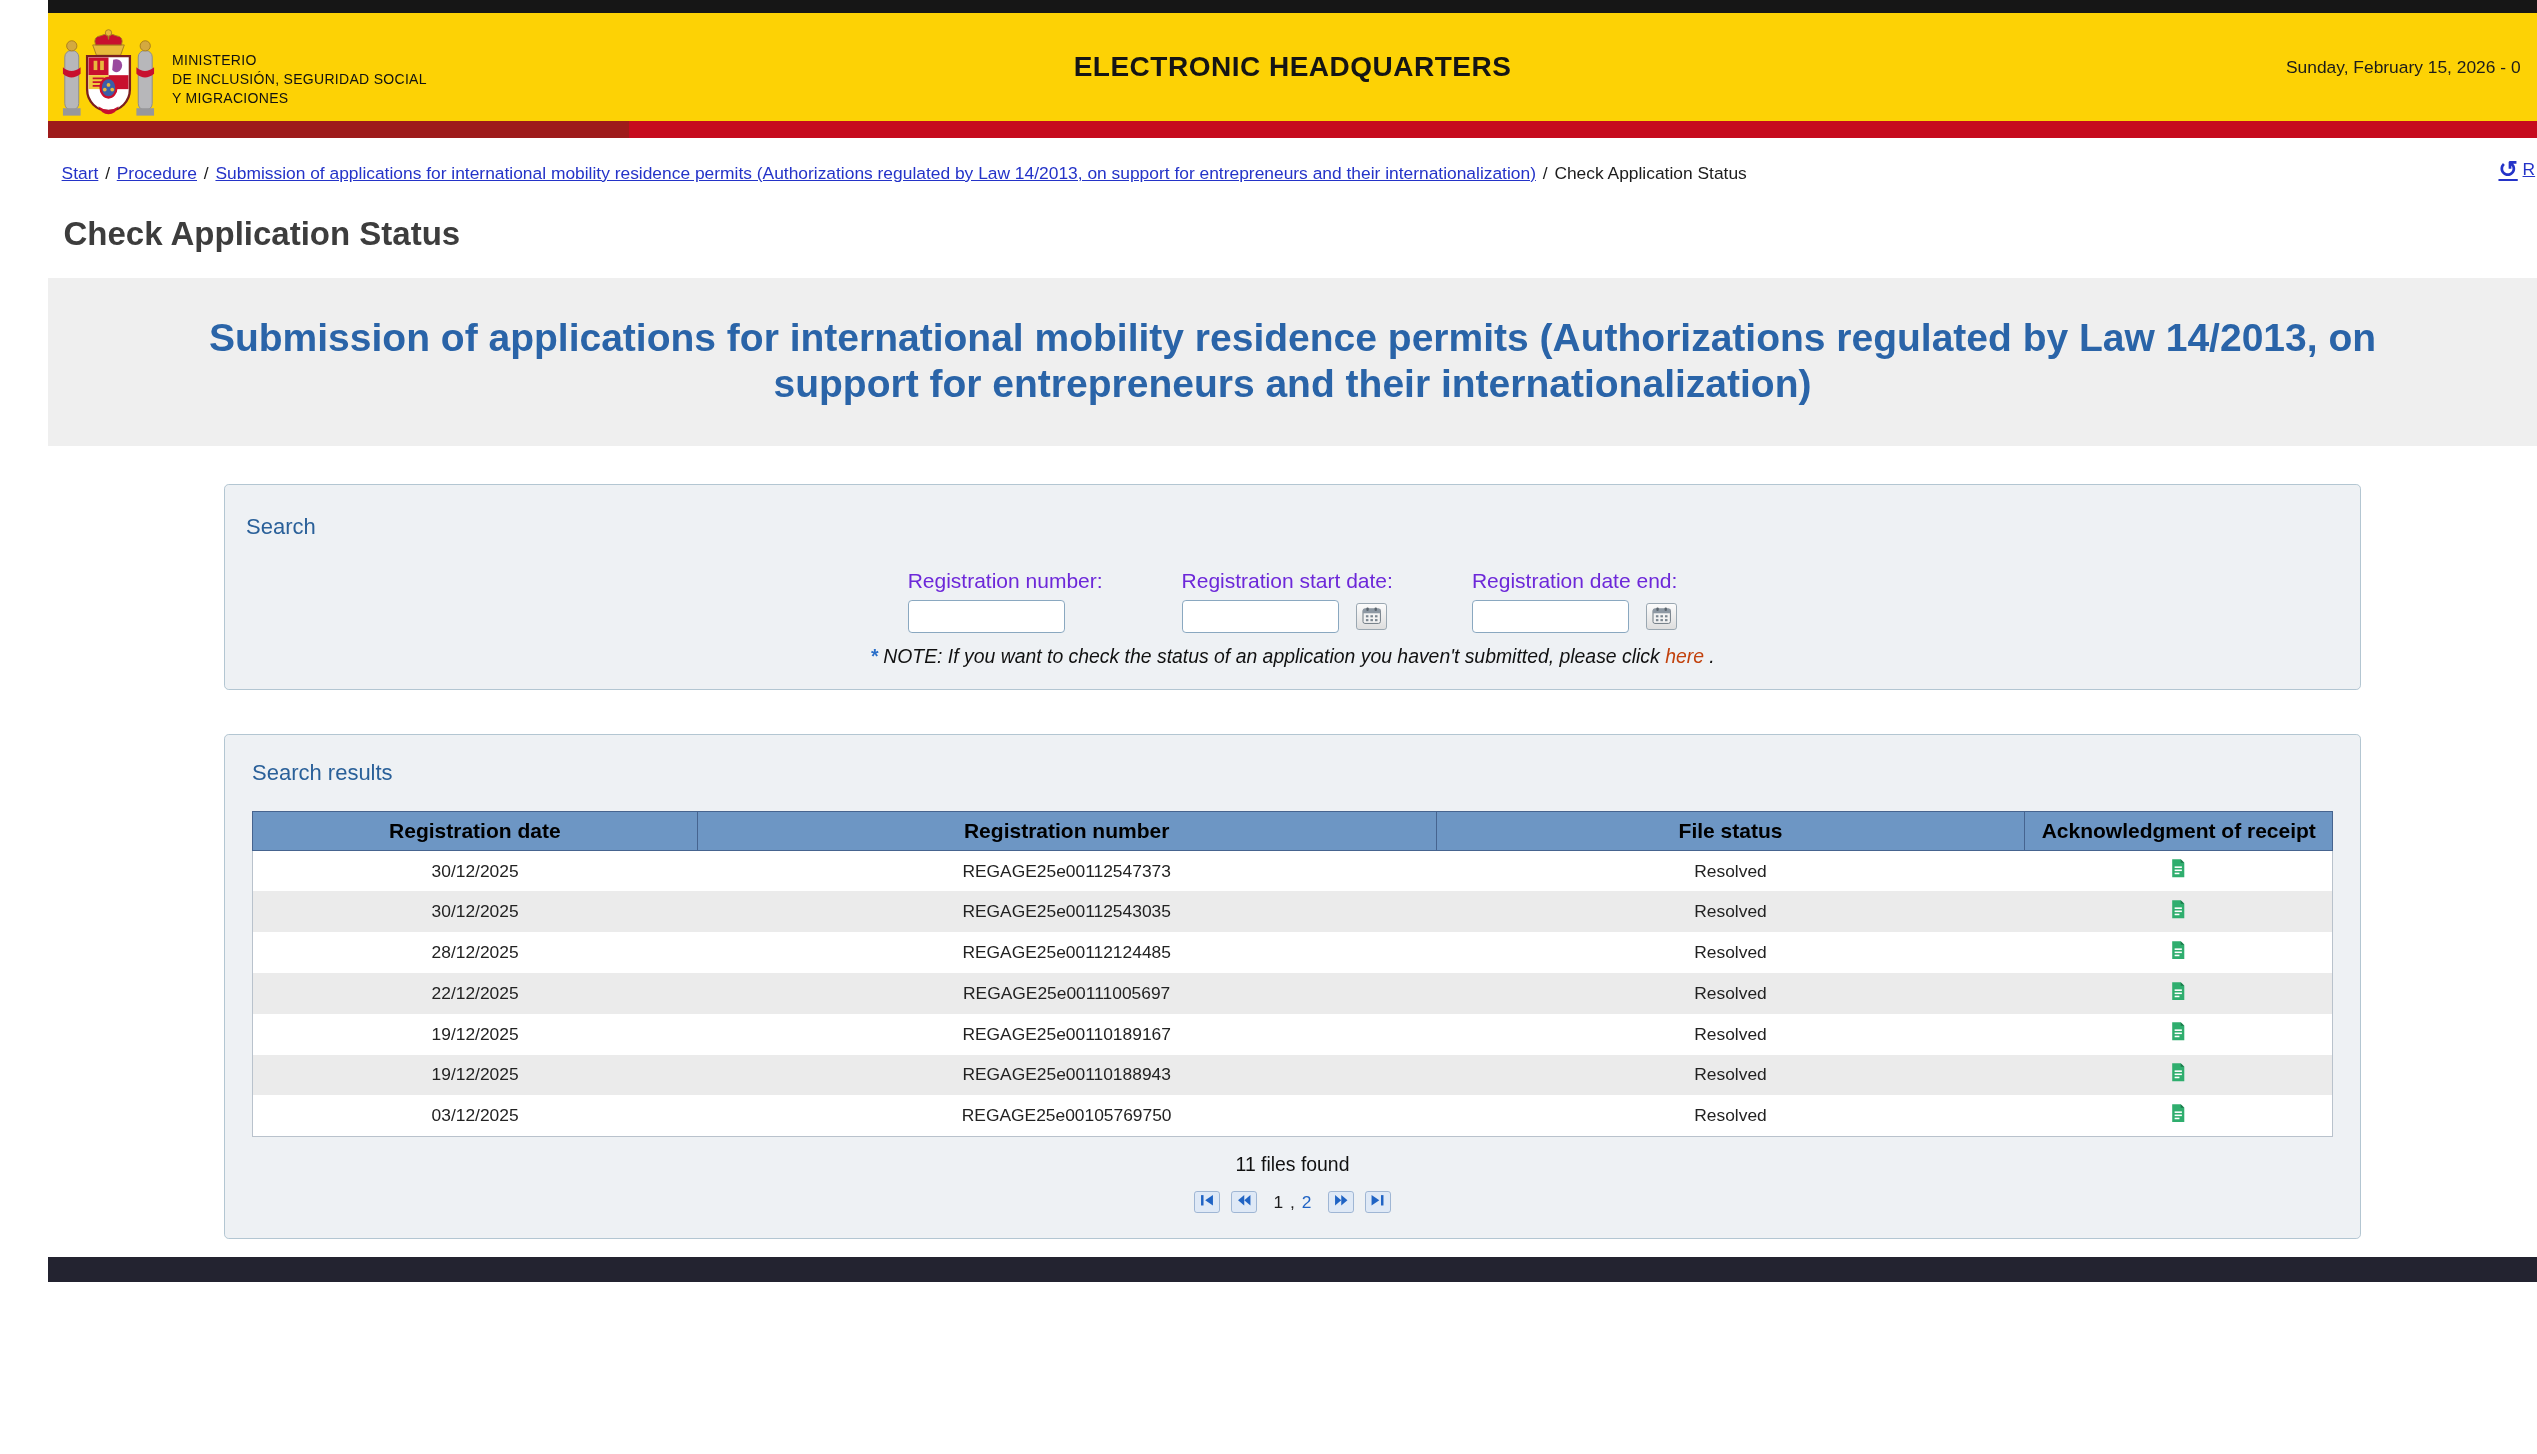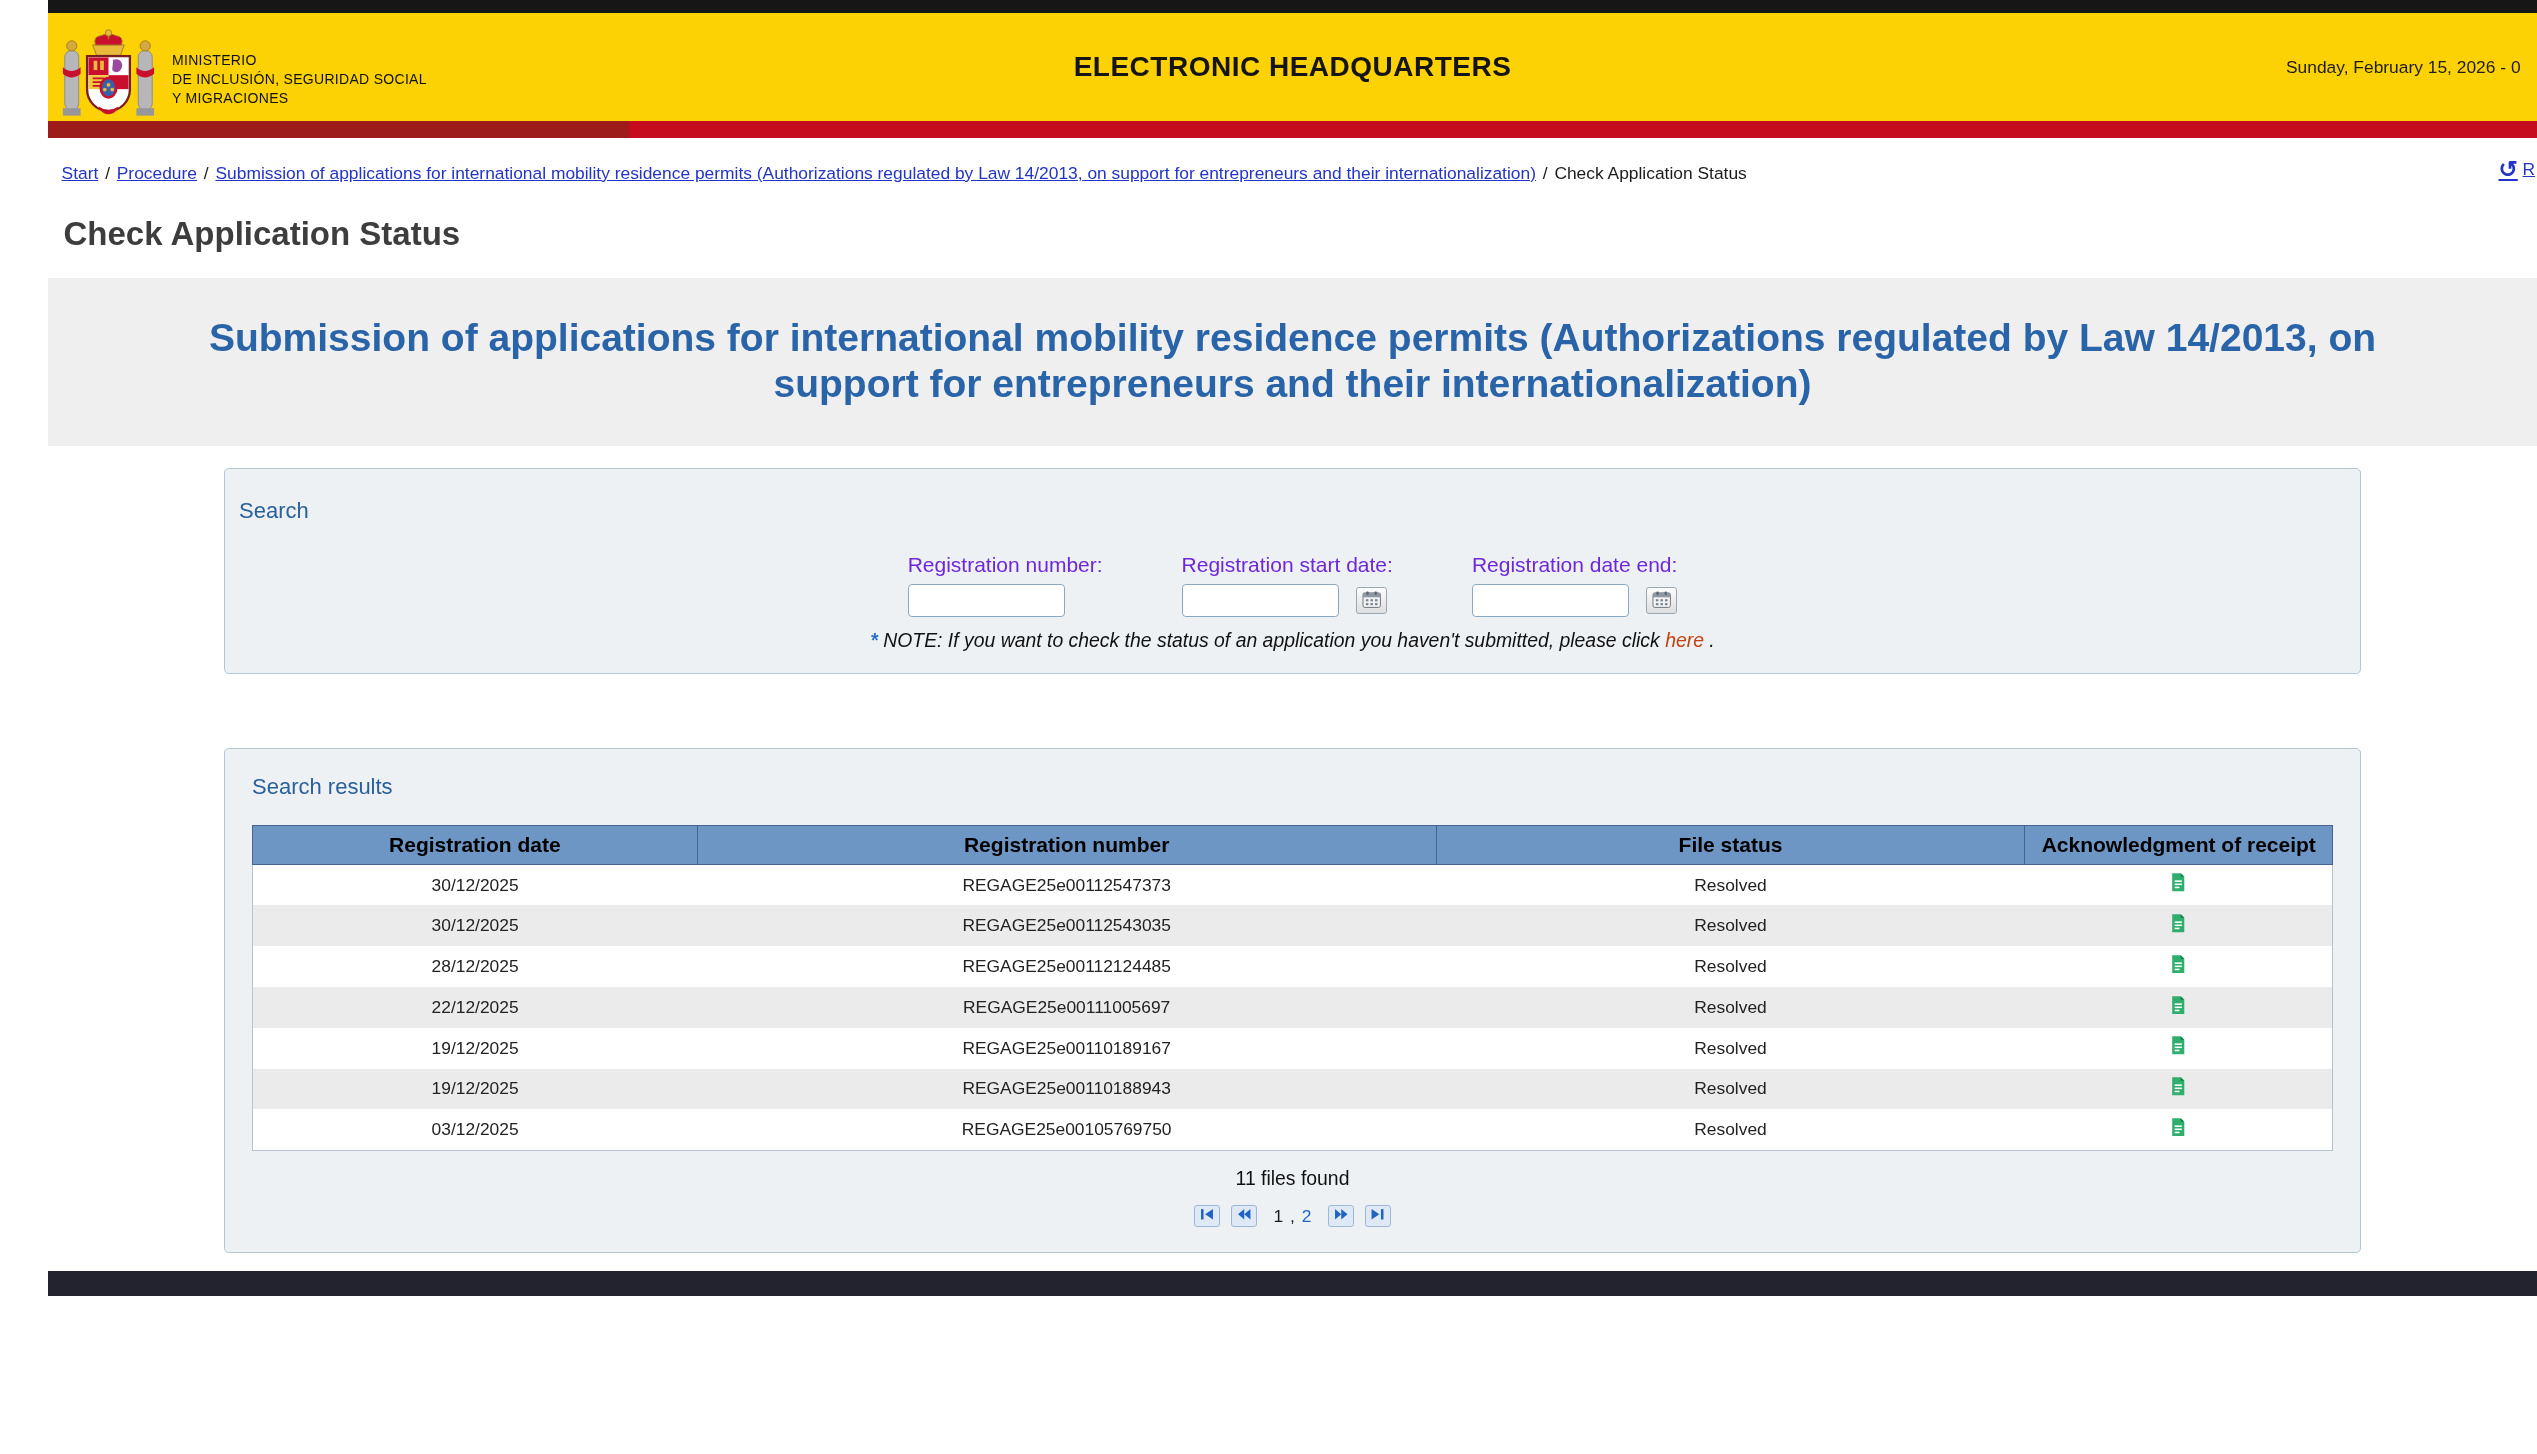--- a/index.html
+++ b/index.html
@@ -36,22 +36,22 @@
 
   
   .page-title { margin:23px 0 25px; padding-left:15.5px; font-size:33px; font-weight:600; color:#3d3d3d; }
   .banner { background:#efefef; padding:37px 0 39px; }
   .banner h2 { margin:0 auto; max-width:2228px; text-align:center;
                font-size:39px; line-height:1.18; font-weight:700; color:#2a64a8; }
 
   
   .panel { width:2137px; margin:0 auto; border:1px solid #b3c6d2; border-radius:4.8px; background:#eef1f4; }
   .panel-heading { font-size:22px; color:#2a6099; }
-  .search-panel { margin-top:22px; padding:29px 14px 21px; }
-  .results-panel { margin-top:74px; padding:25px 27px 15.5px; }
+  .search-panel { margin-top:38px; padding:29px 21px 21px; }
+  .results-panel { margin-top:44px; padding:25px 27px 15.5px; }
 
   
   .form-row { display:flex; justify-content:center; gap:79px; margin-top:29px; }
   .field label { display:block; font-size:21px; color:#6d28d9; margin-bottom:7.7px; }
   .field input { width:157px; height:33px; border:1px solid #8aa8c0; border-radius:3.9px; background:#fff;
                  font-size:17.4px; padding:0 7.7px; font-family:"Liberation Sans",sans-serif; }
   .date-wrap { display:flex; align-items:center; gap:17.4px; }
   .cal-btn { width:31px; height:27px; border:1px solid #9aa7b1; border-radius:2.9px;
              background:linear-gradient(#fcfcfc,#dedede); display:flex; align-items:center; justify-content:center;
              cursor:pointer; padding:0; }

